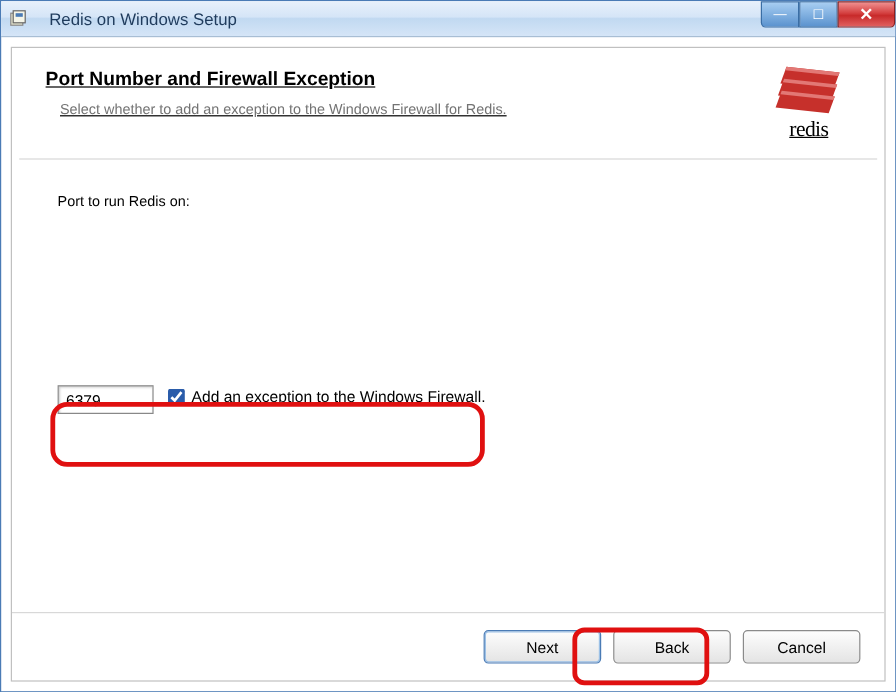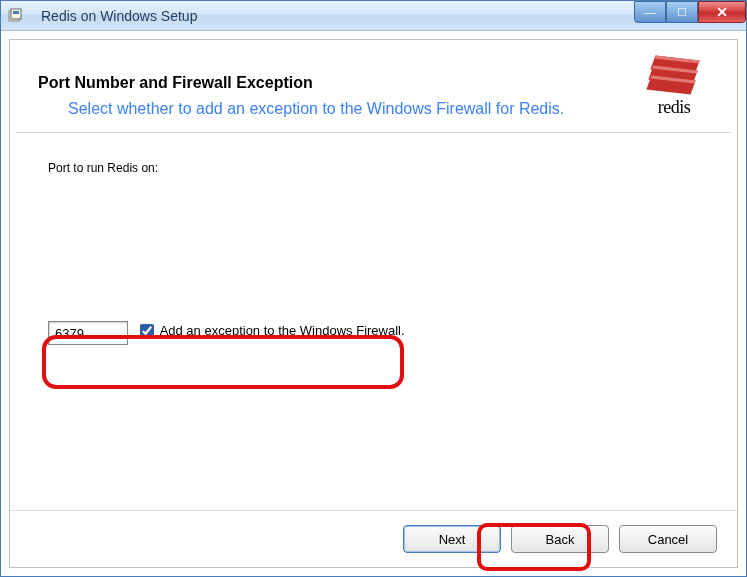--- a/index.html
+++ b/index.html
@@ -79,32 +79,33 @@
       border: 1px solid #c0c0c0;
       flex: 1;
       display: flex;
       flex-direction: column;
       background: #fff;
     }
     .header-area {
       padding: 18px 28px 14px 28px;
       display: flex;
       justify-content: space-between;
-      align-items: flex-end;
+      align-items: flex-start;
+      text-decoration: underline;
     }
     .header-text h2 {
       font-size: 16px;
       font-weight: bold;
       color: #000;
       margin-bottom: 8px;
     }
     .header-text p {
-      font-size: 16px;
-      color: #3b82f6;
-      margin-left: 30px;
+      font-size: 12px;
+      color: #737373;
+      margin-left: 12px;
     }
     .logo {
       width: 70px;
       height: 60px;
       display: flex;
       flex-direction: column;
       align-items: center;
       justify-content: center;
     }
     .logo-stack {

